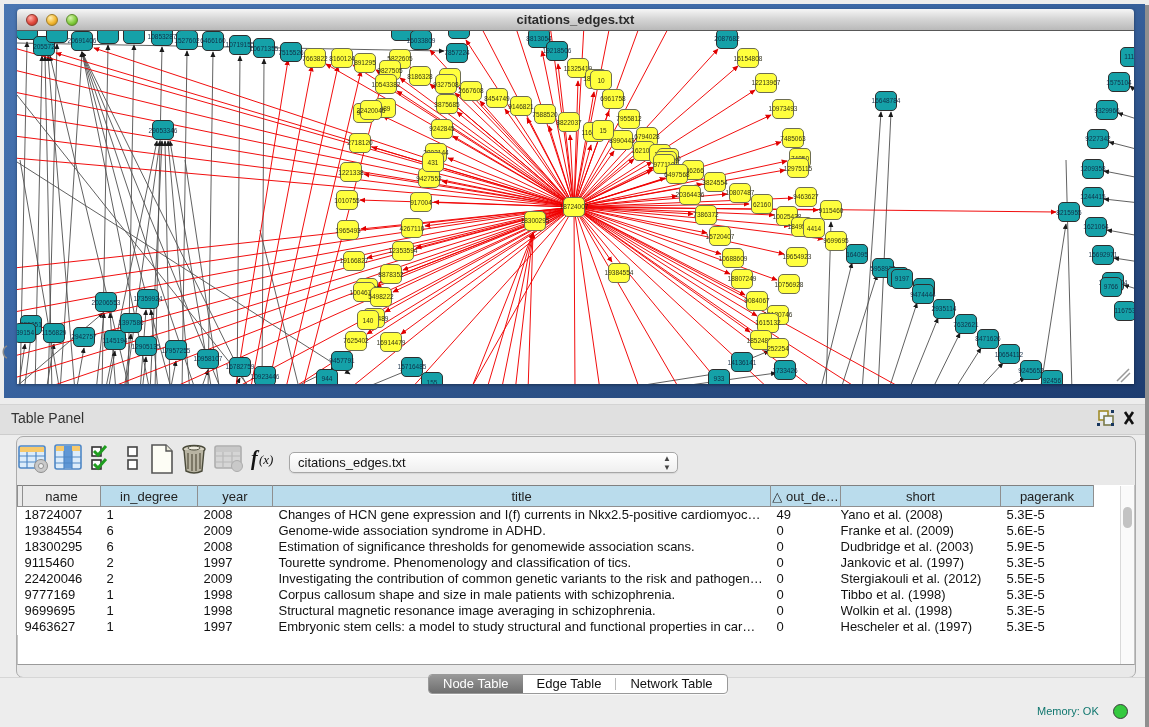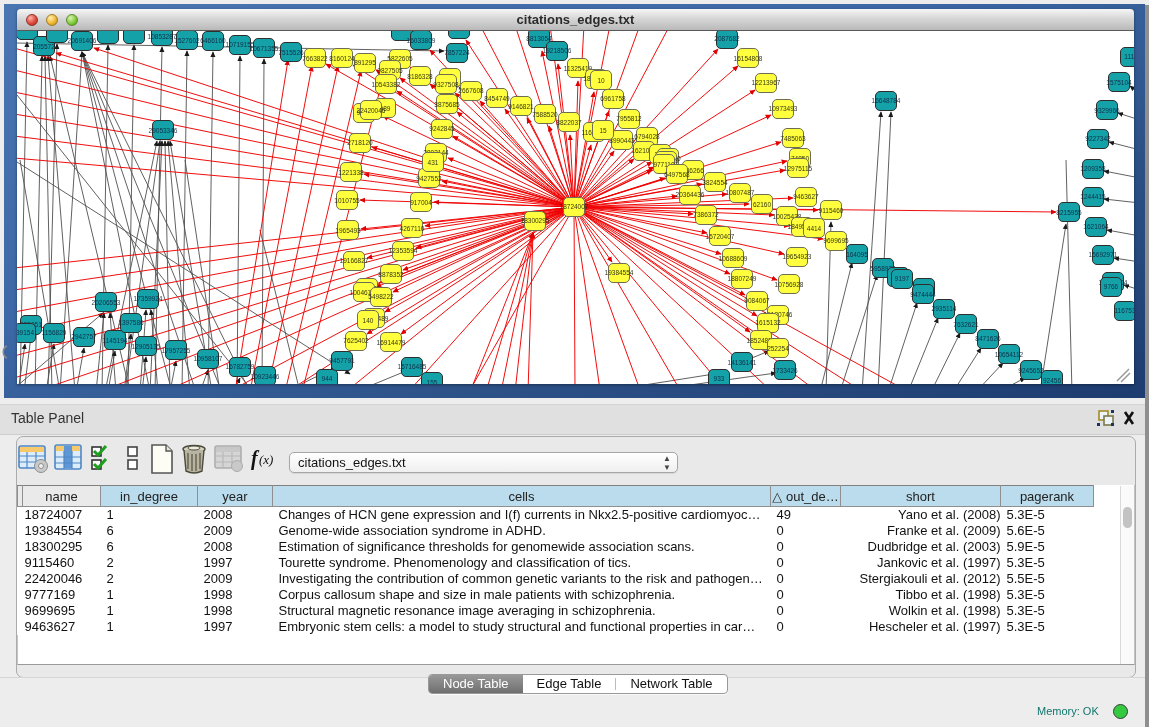--- a/index.html
+++ b/index.html
@@ -25,21 +25,21 @@
  border-radius:5px;background:linear-gradient(#ffffff,#efefef);font-size:13px;color:#111;
  line-height:19px;padding-left:8px;box-shadow:0 1px 1px rgba(0,0,0,.08)}
 #combo .stp{position:absolute;right:6px;top:1px;font-size:8px;color:#444;line-height:9px;text-align:center}
 table.tb{position:absolute;left:17px;top:485px;border-collapse:collapse;table-layout:fixed;
  font-size:13px;color:#111;background:#fff}
 table.tb th{height:21px;font-weight:400;font-size:13px;background:#badcec;
  border:1px solid #8f8f8f;border-top:1px solid #808080;padding:0;text-align:center;color:#222}
 table.tb th.h0{background:#eaeaea}
 table.tb td.g{padding:0}
 table.tb td{height:16px;padding:0 0 0 6px;white-space:nowrap;overflow:hidden;font-size:13px}
-table.tb td.c5{text-align:right;padding:0}
+table.tb td.c5{text-align:left;padding:0}
 table.tb td.c0{padding-left:2px}
 #tblbox{position:absolute;left:17px;top:485px;width:1118px;height:180px;background:#fff;
  border-bottom:1px solid #9a9a9a;border-left:1px solid #c3c3c3;border-right:1px solid #c3c3c3}
 #sbar{position:absolute;left:1120px;top:486px;width:14px;height:178px;background:#fafafa;
  border-left:1px solid #d9d9d9}
 #sbar .th{position:absolute;left:2px;top:21px;width:9px;height:21px;border-radius:5px;background:#c3c3c3}
 #tabs{position:absolute;left:428px;top:674px;height:20px;display:flex;border:1px solid #999;
  border-radius:4px;overflow:hidden;background:#fff;font-size:13px;line-height:18px;
  box-shadow:0 1px 0 rgba(255,255,255,.7)}
 #tabs .sg{padding:0 14px;color:#111}
@@ -648,21 +648,21 @@
       <col style="width:70px">
       <col style="width:160px">
       <col style="width:93px">
     </colgroup>
  <tbody>
       <tr>
         <th class="h0 g"></th>
         <th class="h0">name</th>
         <th>in_degree</th>
         <th>year</th>
-        <th>cells</th>
+        <th>title</th>
         <th>△ out_de…</th>
         <th>short</th>
         <th>pagerank</th>
       </tr>
 <tr>
         <td class="g"></td>
         <td class="c0">18724007</td>
         <td class="c1">1</td>
         <td class="c2">2008</td>
         <td class="c3">Changes of HCN gene expression and I(f) currents in Nkx2.5-positive cardiomyoc…</td>

